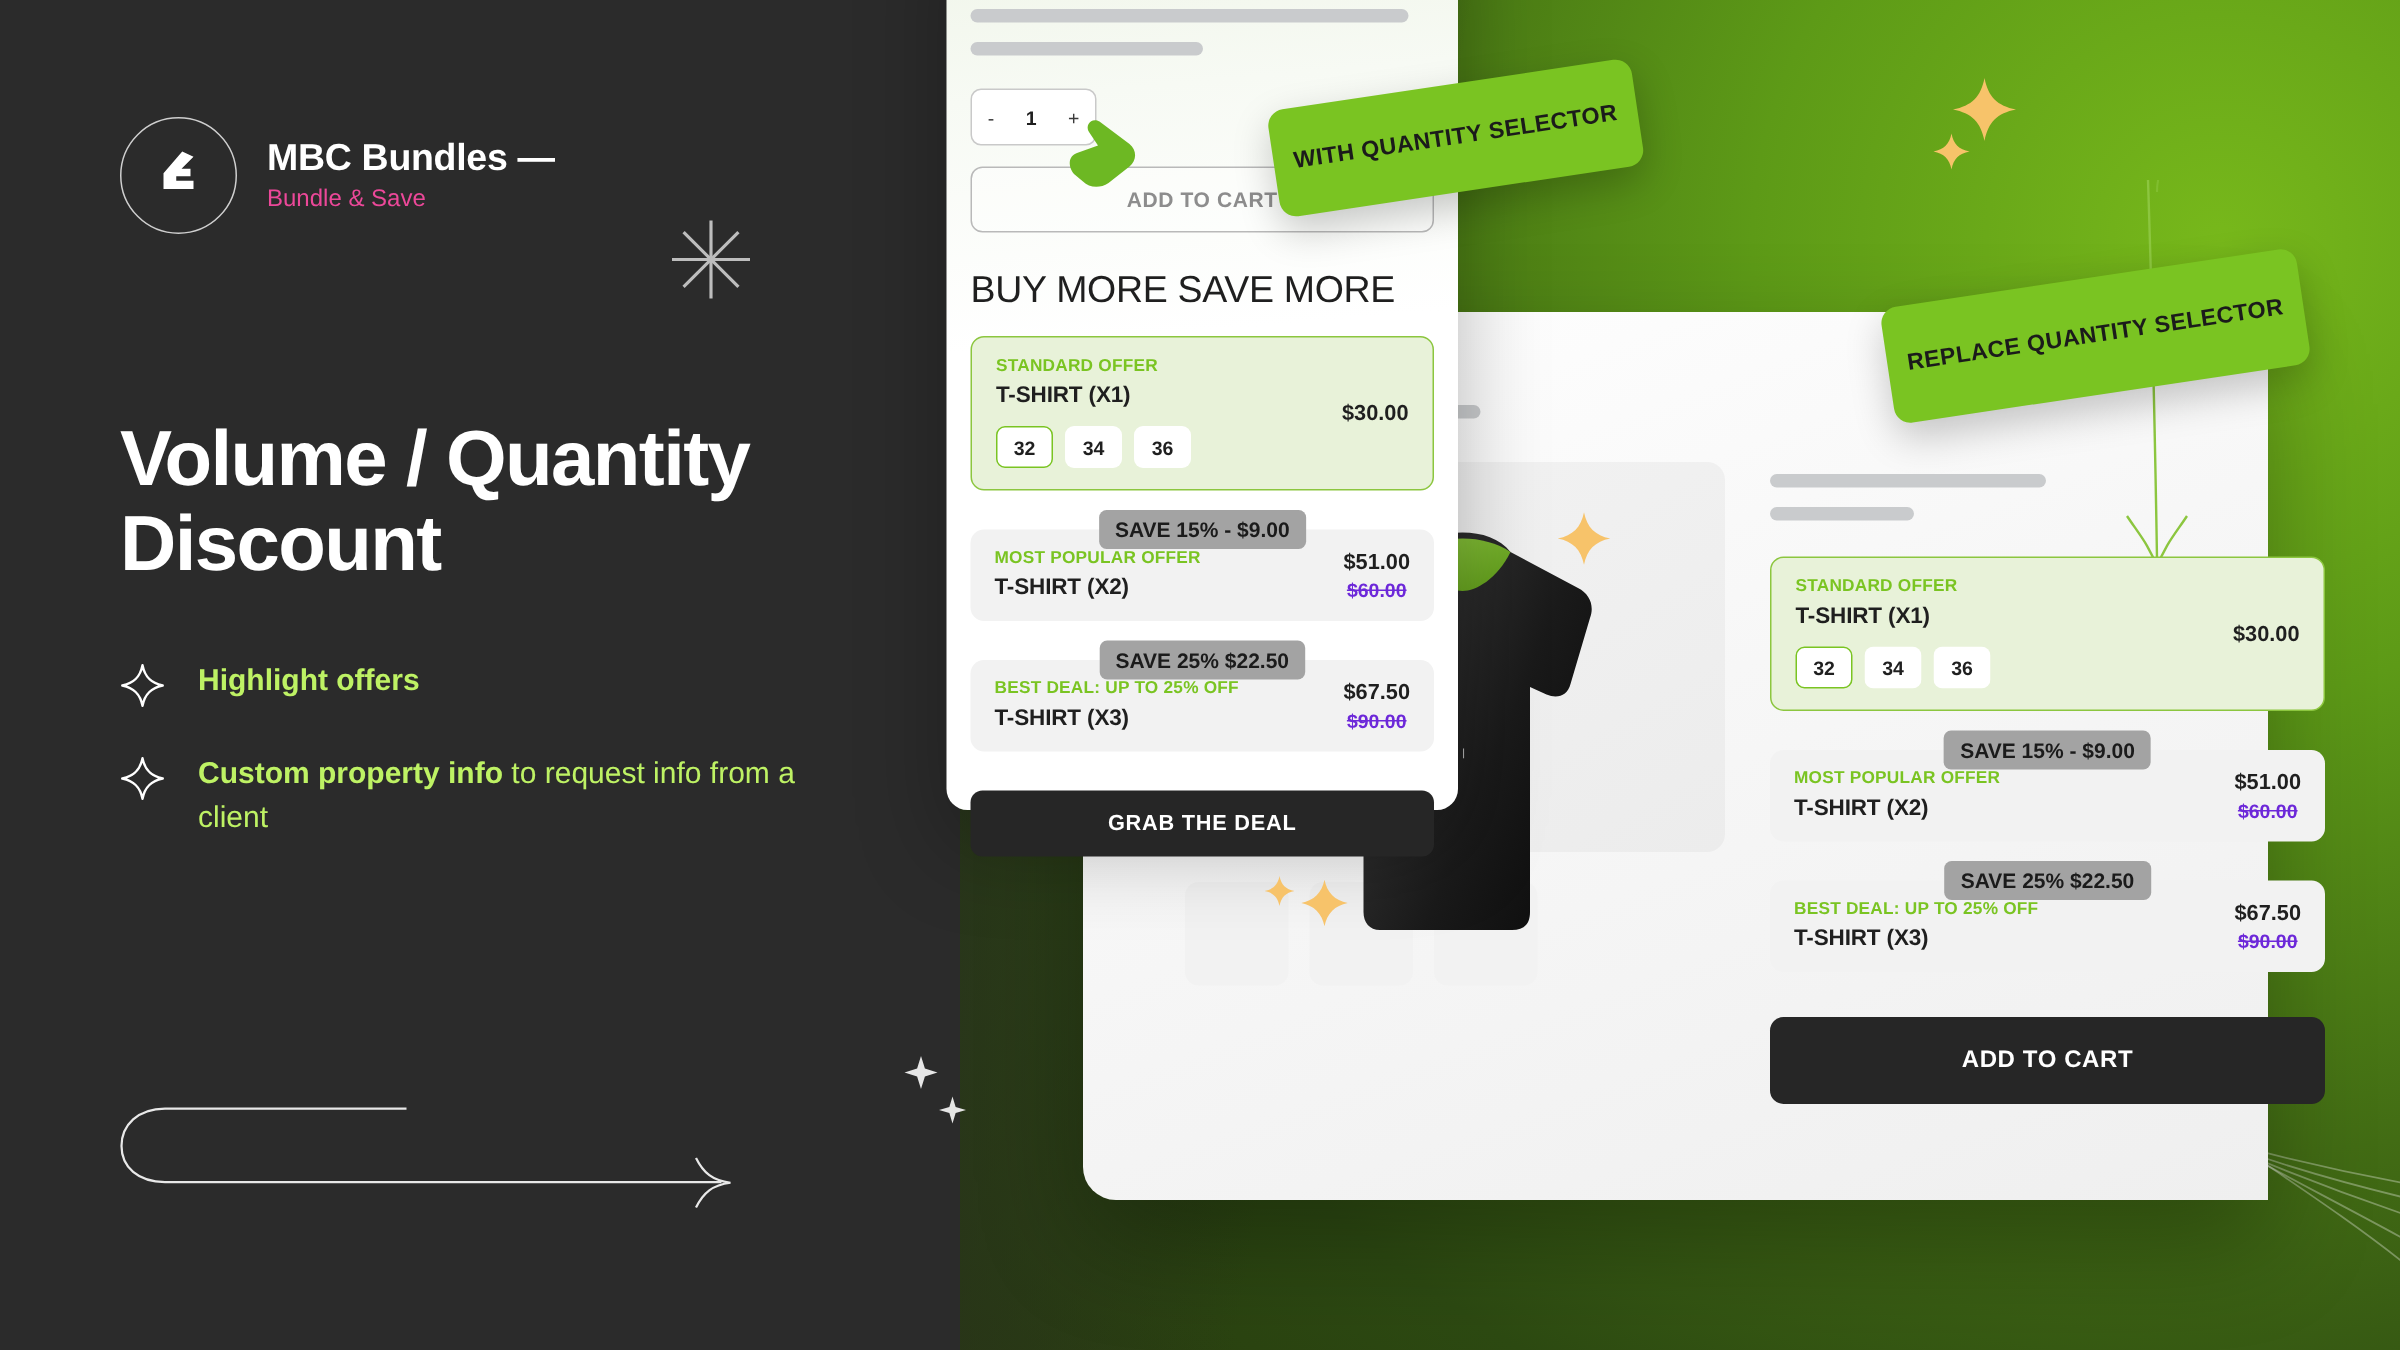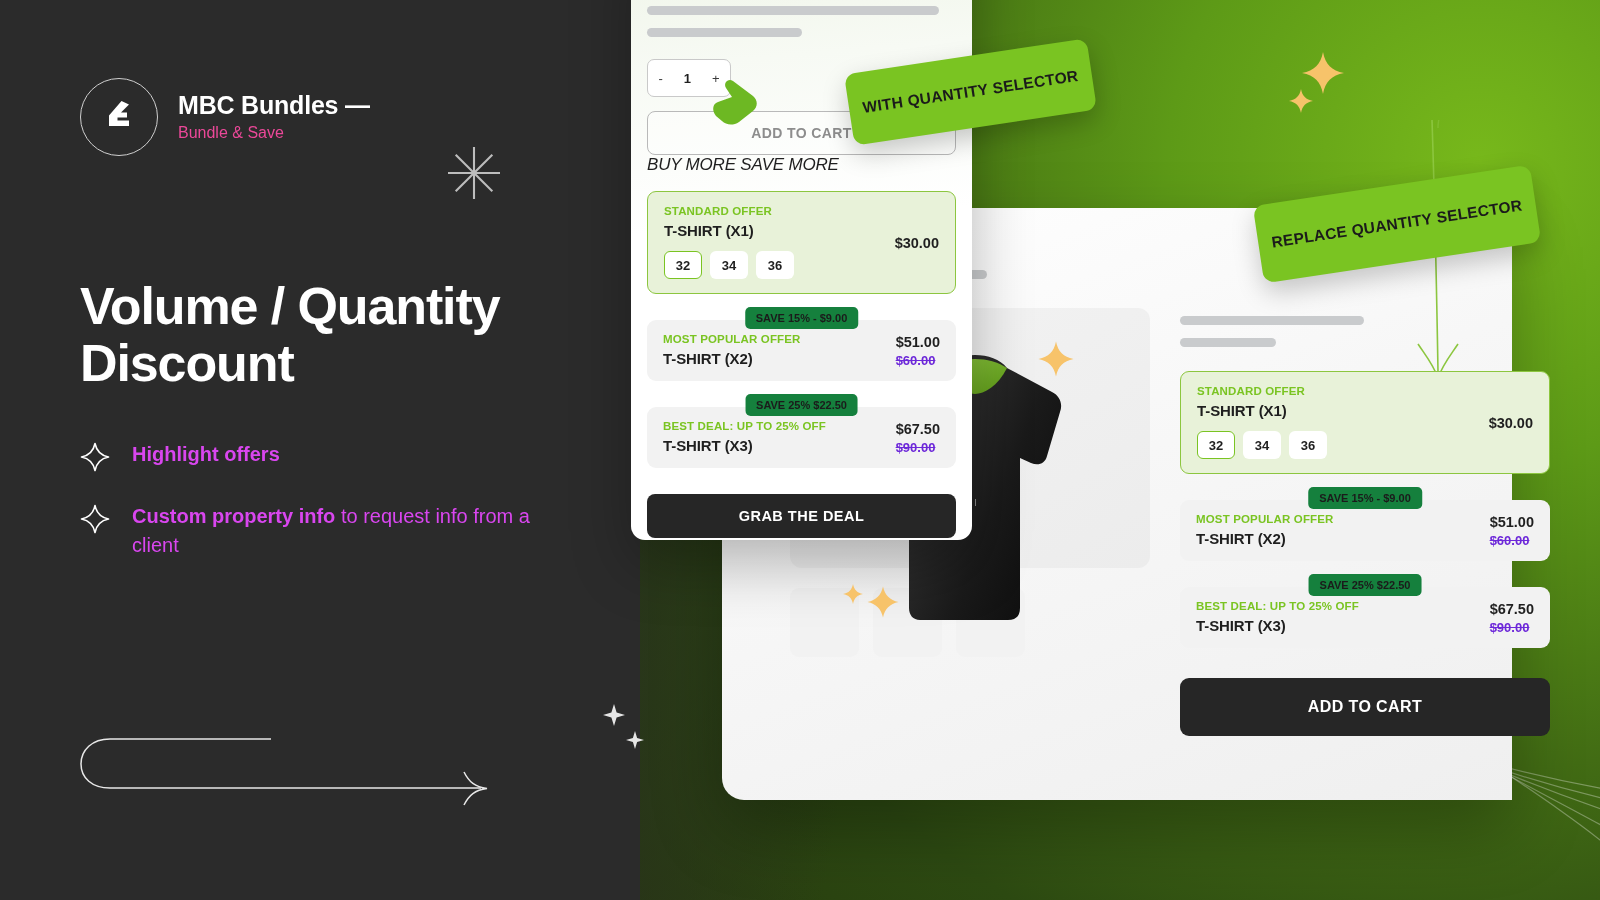--- a/index.html
+++ b/index.html
@@ -74,21 +74,21 @@
   .features {
     position: absolute; left: 80px; top: 440px;
     width: 500px;
   }
   .feature {
     display: flex; align-items: flex-start; gap: 22px;
     margin-bottom: 30px;
   }
   .feature-icon { flex: none; width: 30px; height: 30px; margin-top: 2px; }
   .feature-text {
-    font-size: 20px; line-height: 1.45; color: #d946ef; font-weight: 400;
+    font-size: 20px; line-height: 1.45; color: #bef264; font-weight: 400;
   }
   .feature-text b { font-weight: 700; }
 
   
   .asterisk { position: absolute; left: 443px; top: 142px; }
   
   .uturn { position: absolute; left: 75px; top: 728px; }
   
   .plus-marks { position: absolute; left: 598px; top: 700px; z-index: 4;}
 
@@ -154,32 +154,32 @@
     letter-spacing: 0.15px; text-transform: uppercase;
   }
   .offer.selected .offer-label { color: #7ac422; }
   .offer-name {
     font-size: 15px; font-weight: 700; color: #1f1f1f;
     margin-top: 5px; letter-spacing: -0.1px;
   }
   .offer-price {
     position: absolute; right: 16px; top: 50%;
     transform: translateY(-50%);
-    text-align: left;
+    text-align: center;
   }
   .price-now { font-size: 14.5px; font-weight: 700; color: #1f1f1f; }
   .price-was {
     font-size: 13px; font-weight: 700; color: #6d28d9;
     text-decoration: line-through; margin-top: 3px;
   }
   .save-badge {
     position: absolute; left: 50%; top: -13px;
     transform: translateX(-50%);
-    background: #15803d; color: #1b1b1b;
-    font-size: 11px; font-weight: 700;
+    background: #a3a3a3; color: #1b1b1b;
+    font-size: 14px; font-weight: 700;
     padding: 5px 11px; border-radius: 5px;
     white-space: nowrap;
   }
   .sizes { display: flex; gap: 8px; margin-top: 12px; }
   .size-chip {
     min-width: 38px; height: 28px;
     background: #ffffff; border-radius: 6px;
     display: flex; align-items: center; justify-content: center;
     font-size: 13px; font-weight: 700; color: #1f1f1f;
     border: 1.5px solid transparent;
@@ -220,23 +220,23 @@
     margin-top: 14px;
     width: 100%; height: 44px;
     border: 1px solid #b9b9b9; border-radius: 8px;
     background: rgba(255,255,255,0.35);
     color: #8d8d8d; font-size: 14px; font-weight: 600;
     letter-spacing: 0.4px;
     font-family: "Liberation Sans", sans-serif;
     cursor: pointer;
   }
   .mb-heading {
-    font-size: 17px; font-weight: 500; color: #1f1f1f;
+    margin-top: 24px;
+    font-size: 25px; font-weight: 500; color: #1f1f1f;
     letter-spacing: -0.2px;
-    font-style: italic;
   }
   .mb-offers { margin-top: 16px; }
   .mb-cta {
     width: 100%; height: 44px;
     background: #262626; color: #fff; border: none; border-radius: 8px;
     font-family: "Liberation Sans", sans-serif;
     font-size: 14.5px; font-weight: 700; letter-spacing: 0.5px;
     margin-top: 26px; cursor: pointer;
   }
 

